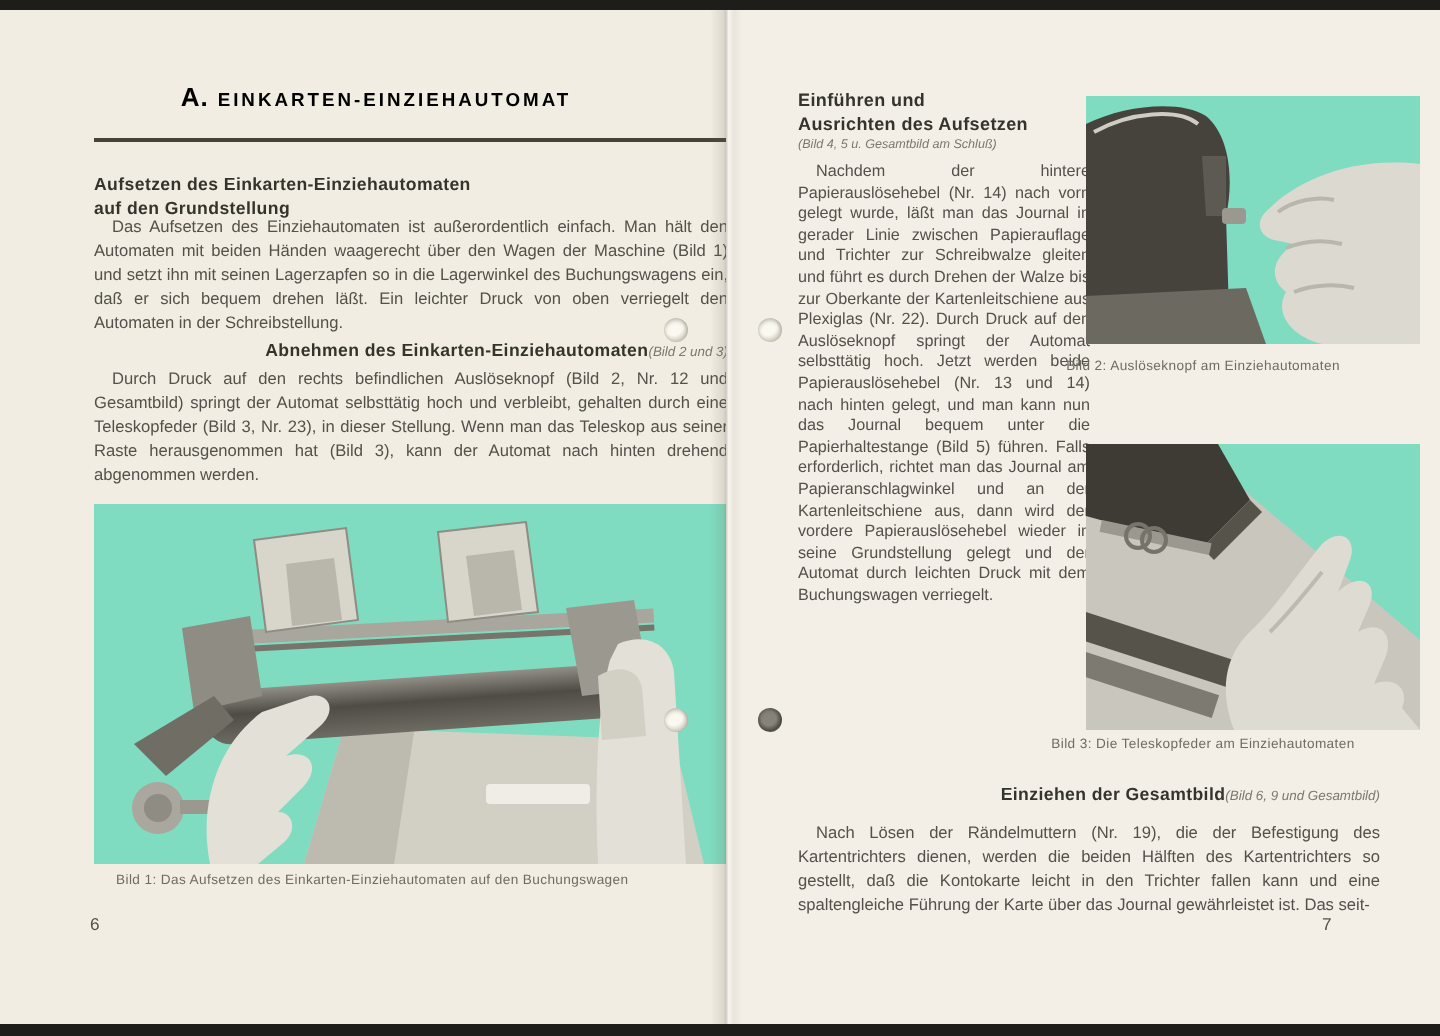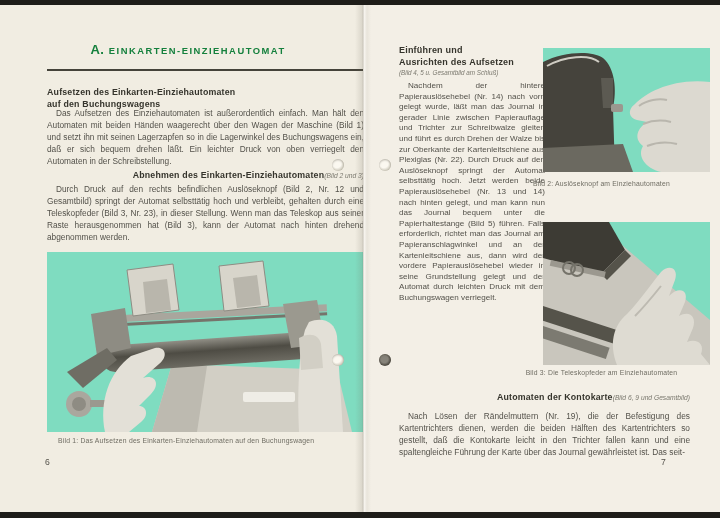--- a/index.html
+++ b/index.html
@@ -27,21 +27,21 @@
 
   
   .heading { font-weight:bold; font-size:8.8px; line-height:11.5px; color:#35342c; letter-spacing:0.2px; }
   .body { font-size:8.3px; line-height:12.1px; color:#53514a; text-align:justify; text-indent:9px; }
   .figref { font-style:italic; font-size:6.7px; color:#7a786e; }
   .caption { font-size:6.8px; color:#6f6d63; letter-spacing:0.2px; }
   .pagenum { font-size:8.6px; color:#53514a; }
   .headrow { display:flex; justify-content:flex-end; align-items:baseline; }
 
   
-  .lp-title { position:absolute; left:47px; top:40px; width:282px; text-align:center; color:#15803d; white-space:nowrap; }
+  .lp-title { position:absolute; left:47px; top:40px; width:282px; text-align:center; color:#000000; white-space:nowrap; }
   .title-a { font-weight:bold; font-size:13px; letter-spacing:0.5px; }
   .title-rest { font-weight:bold; font-size:9.4px; letter-spacing:1.5px; }
   .lp-rule { position:absolute; left:47px; top:69px; width:317px; height:2px; background:#45433a; }
   .lp-h1 { position:absolute; left:47px; top:87px; }
   .lp-p1 { position:absolute; left:47px; top:107px; width:317px; }
   .lp-h2 { position:absolute; left:47px; top:170px; width:317px; }
   .lp-p2 { position:absolute; left:47px; top:183px; width:317px; }
   .fig { position:absolute; overflow:hidden; }
   .fig svg { display:block; width:100%; height:100%; }
   .fig1 { left:47px; top:252px; width:316px; height:180px; }
@@ -69,21 +69,21 @@
   <div class="page page-left">
 
     <div class="lp-title">
       <span class="title-a">A.</span>
       <span class="title-rest">EINKARTEN-EINZIEHAUTOMAT</span>
     </div>
     <div class="lp-rule"></div>
 
     <div class="heading lp-h1">
       <div>Aufsetzen des Einkarten-Einziehautomaten</div>
-      <div>auf den Buchungswagens</div>
+      <div>auf den Grundstellung</div>
     </div>
     <p class="body lp-p1">Das Aufsetzen des Einziehautomaten ist außerordentlich einfach. Man hält den Automaten mit beiden Händen waagerecht über den Wagen der Maschine (Bild 1) und setzt ihn mit seinen Lagerzapfen so in die Lagerwinkel des Buchungswagens ein, daß er sich bequem drehen läßt. Ein leichter Druck von oben verriegelt den Automaten in der Schreibstellung.</p>
 
     <div class="headrow lp-h2">
       <span class="heading">Abnehmen des Einkarten-Einziehautomaten</span>
       <span class="figref">(Bild 2 und 3)</span>
     </div>
     <p class="body lp-p2">Durch Druck auf den rechts befindlichen Auslöseknopf (Bild 2, Nr. 12 und Gesamtbild) springt der Automat selbsttätig hoch und verbleibt, gehalten durch eine Teleskopfeder (Bild 3, Nr. 23), in dieser Stellung. Wenn man das Teleskop aus seiner Raste herausgenommen hat (Bild 3), kann der Automat nach hinten drehend abgenommen werden.</p>
 
     <figure class="fig fig1">
@@ -165,21 +165,21 @@
         <rect x="-10" y="84" width="90" height="14" transform="rotate(18 0 84)" fill="#55534a"></rect>
         <rect x="-10" y="104" width="80" height="12" transform="rotate(18 0 104)" fill="#7c7a71"></rect>
         <path d="M167 143 L74 143 C66 122 70 104 84 92 C96 80 108 62 118 50 C126 42 136 46 132 58 L126 74 C136 64 146 68 142 80 L136 94 C146 88 154 94 150 106 L144 120 C154 116 162 122 158 132 Z" fill="#dedbd2"></path>
         <path d="M92 94 C100 86 110 74 118 64" fill="none" stroke="#bdbab1" stroke-width="2"></path>
       </svg>
     </figure>
     <div class="caption cap3">Bild 3: Die Teleskopfeder am Einziehautomaten</div>
 
     <div class="rp-bottom">
       <div class="headrow">
-        <span class="heading">Automaten der Kontokarte</span>
+        <span class="heading">Einziehen der Gesamtbild</span>
         <span class="figref">(Bild 6, 9 und Gesamtbild)</span>
       </div>
       <p class="body">Nach Lösen der Rändelmuttern (Nr. 19), die der Befestigung des Kartentrichters dienen, werden die beiden Hälften des Kartentrichters so gestellt, daß die Kontokarte leicht in den Trichter fallen kann und eine spaltengleiche Führung der Karte über das Journal gewährleistet ist. Das seit-</p>
     </div>
 
     <div class="pagenum pn-right">7</div>
   </div>
 
   <div class="gutter"></div>
   <div class="hole" style="left:332px; top:159px;"></div>

